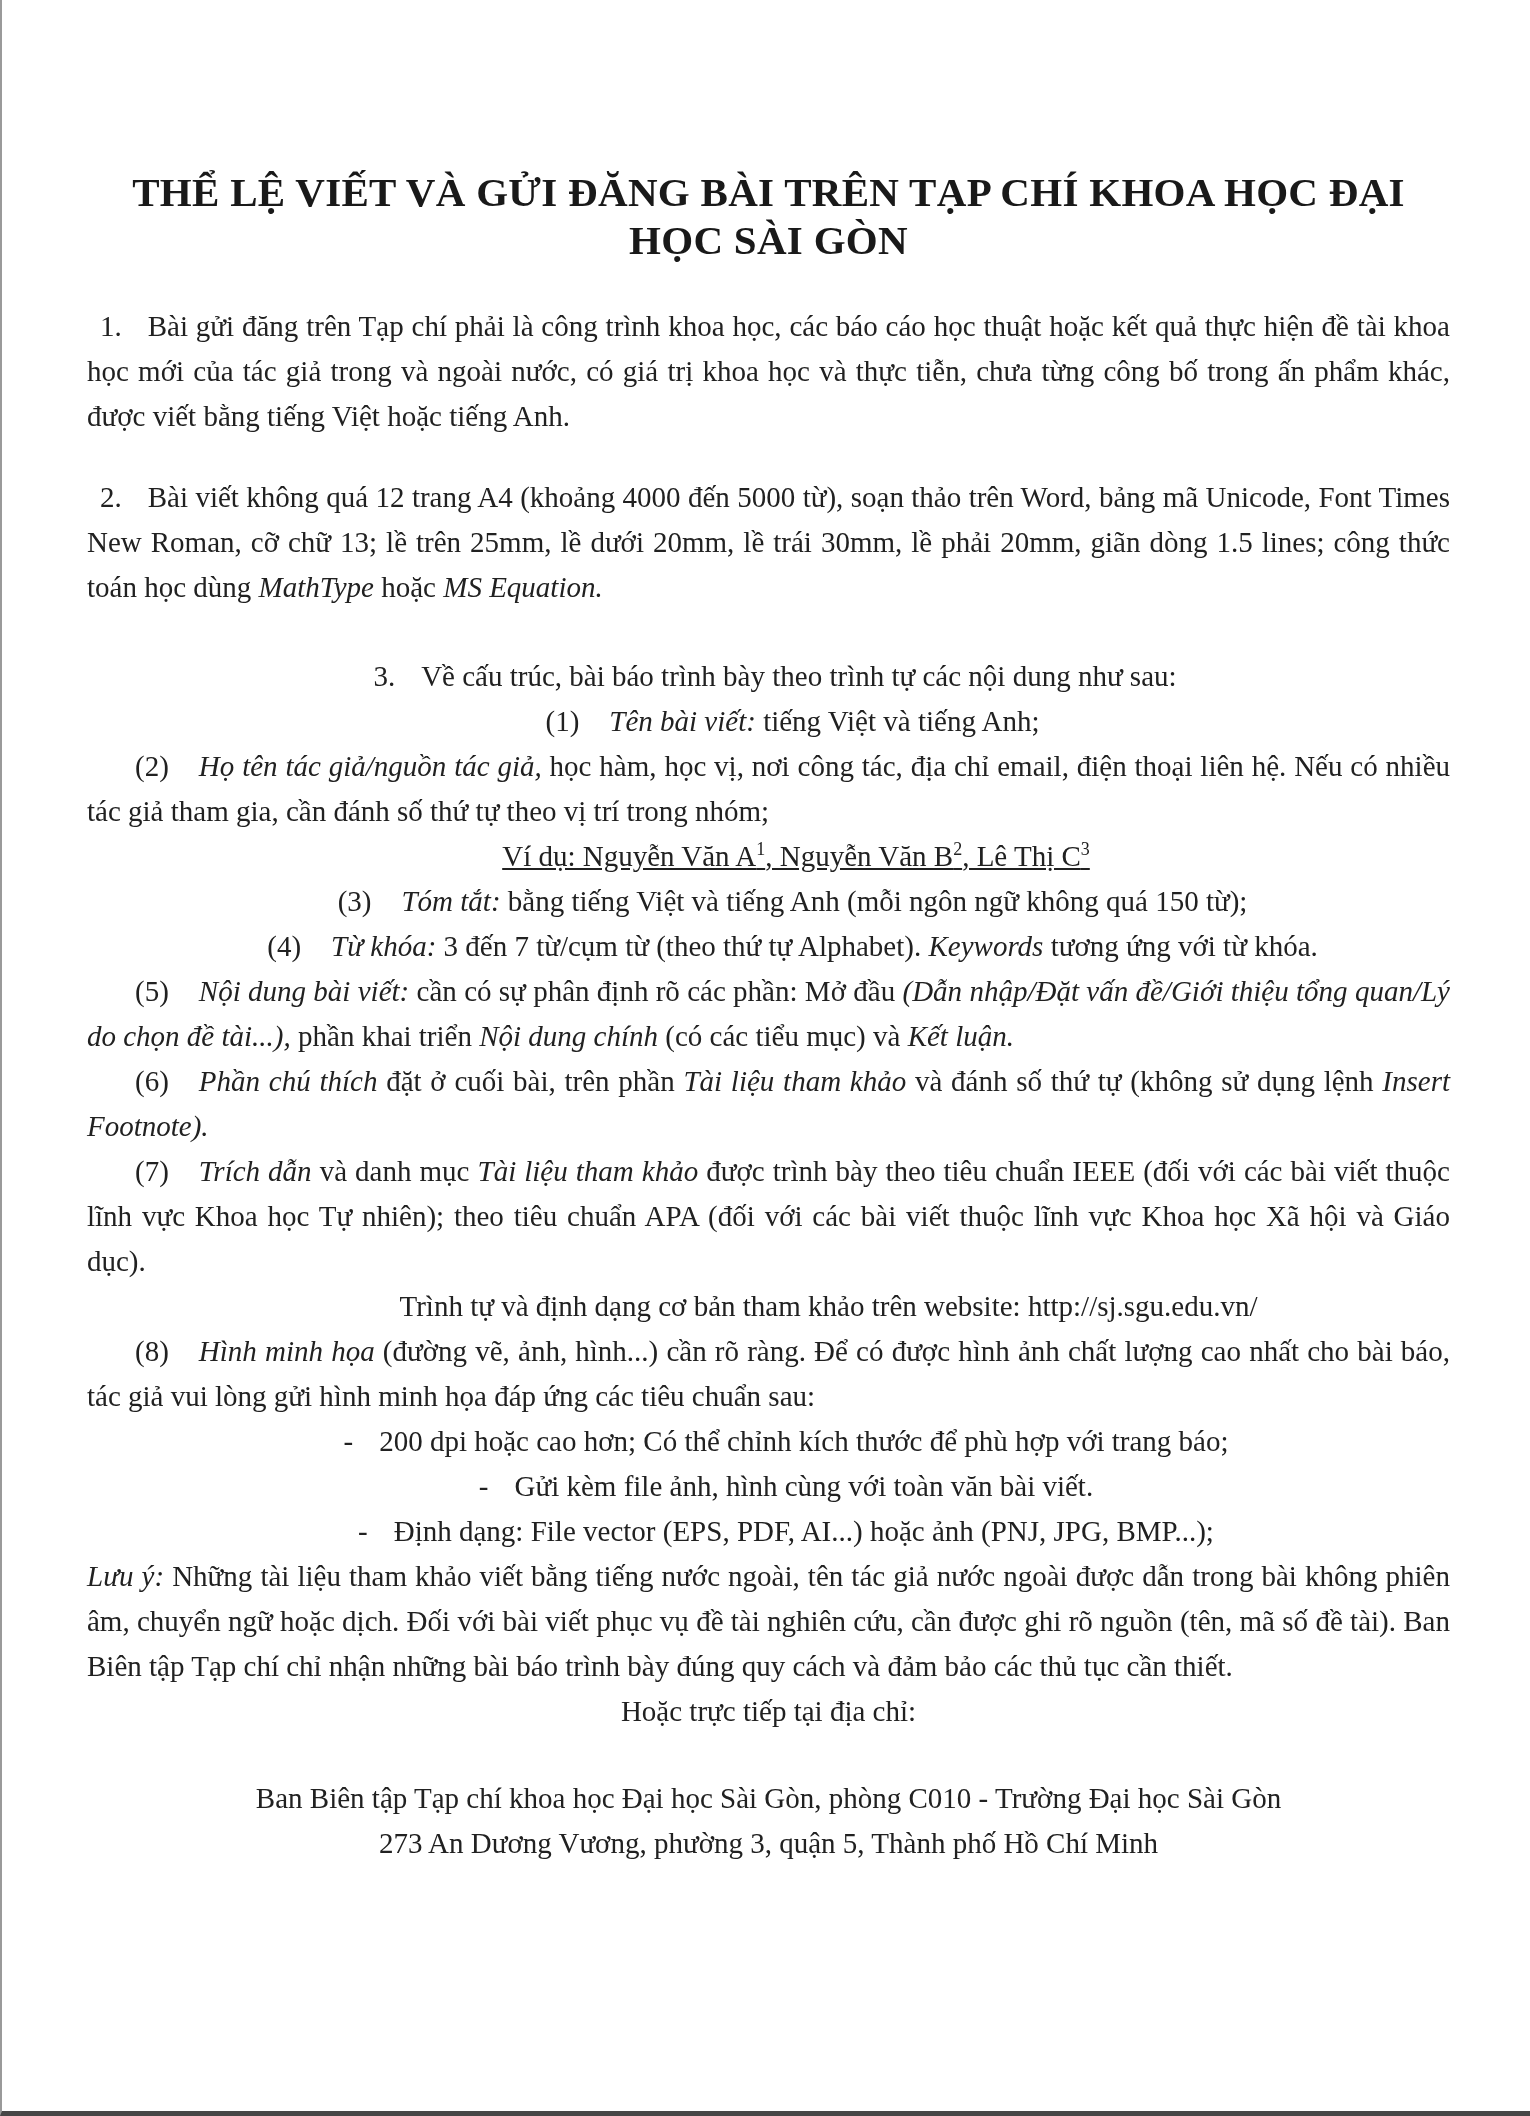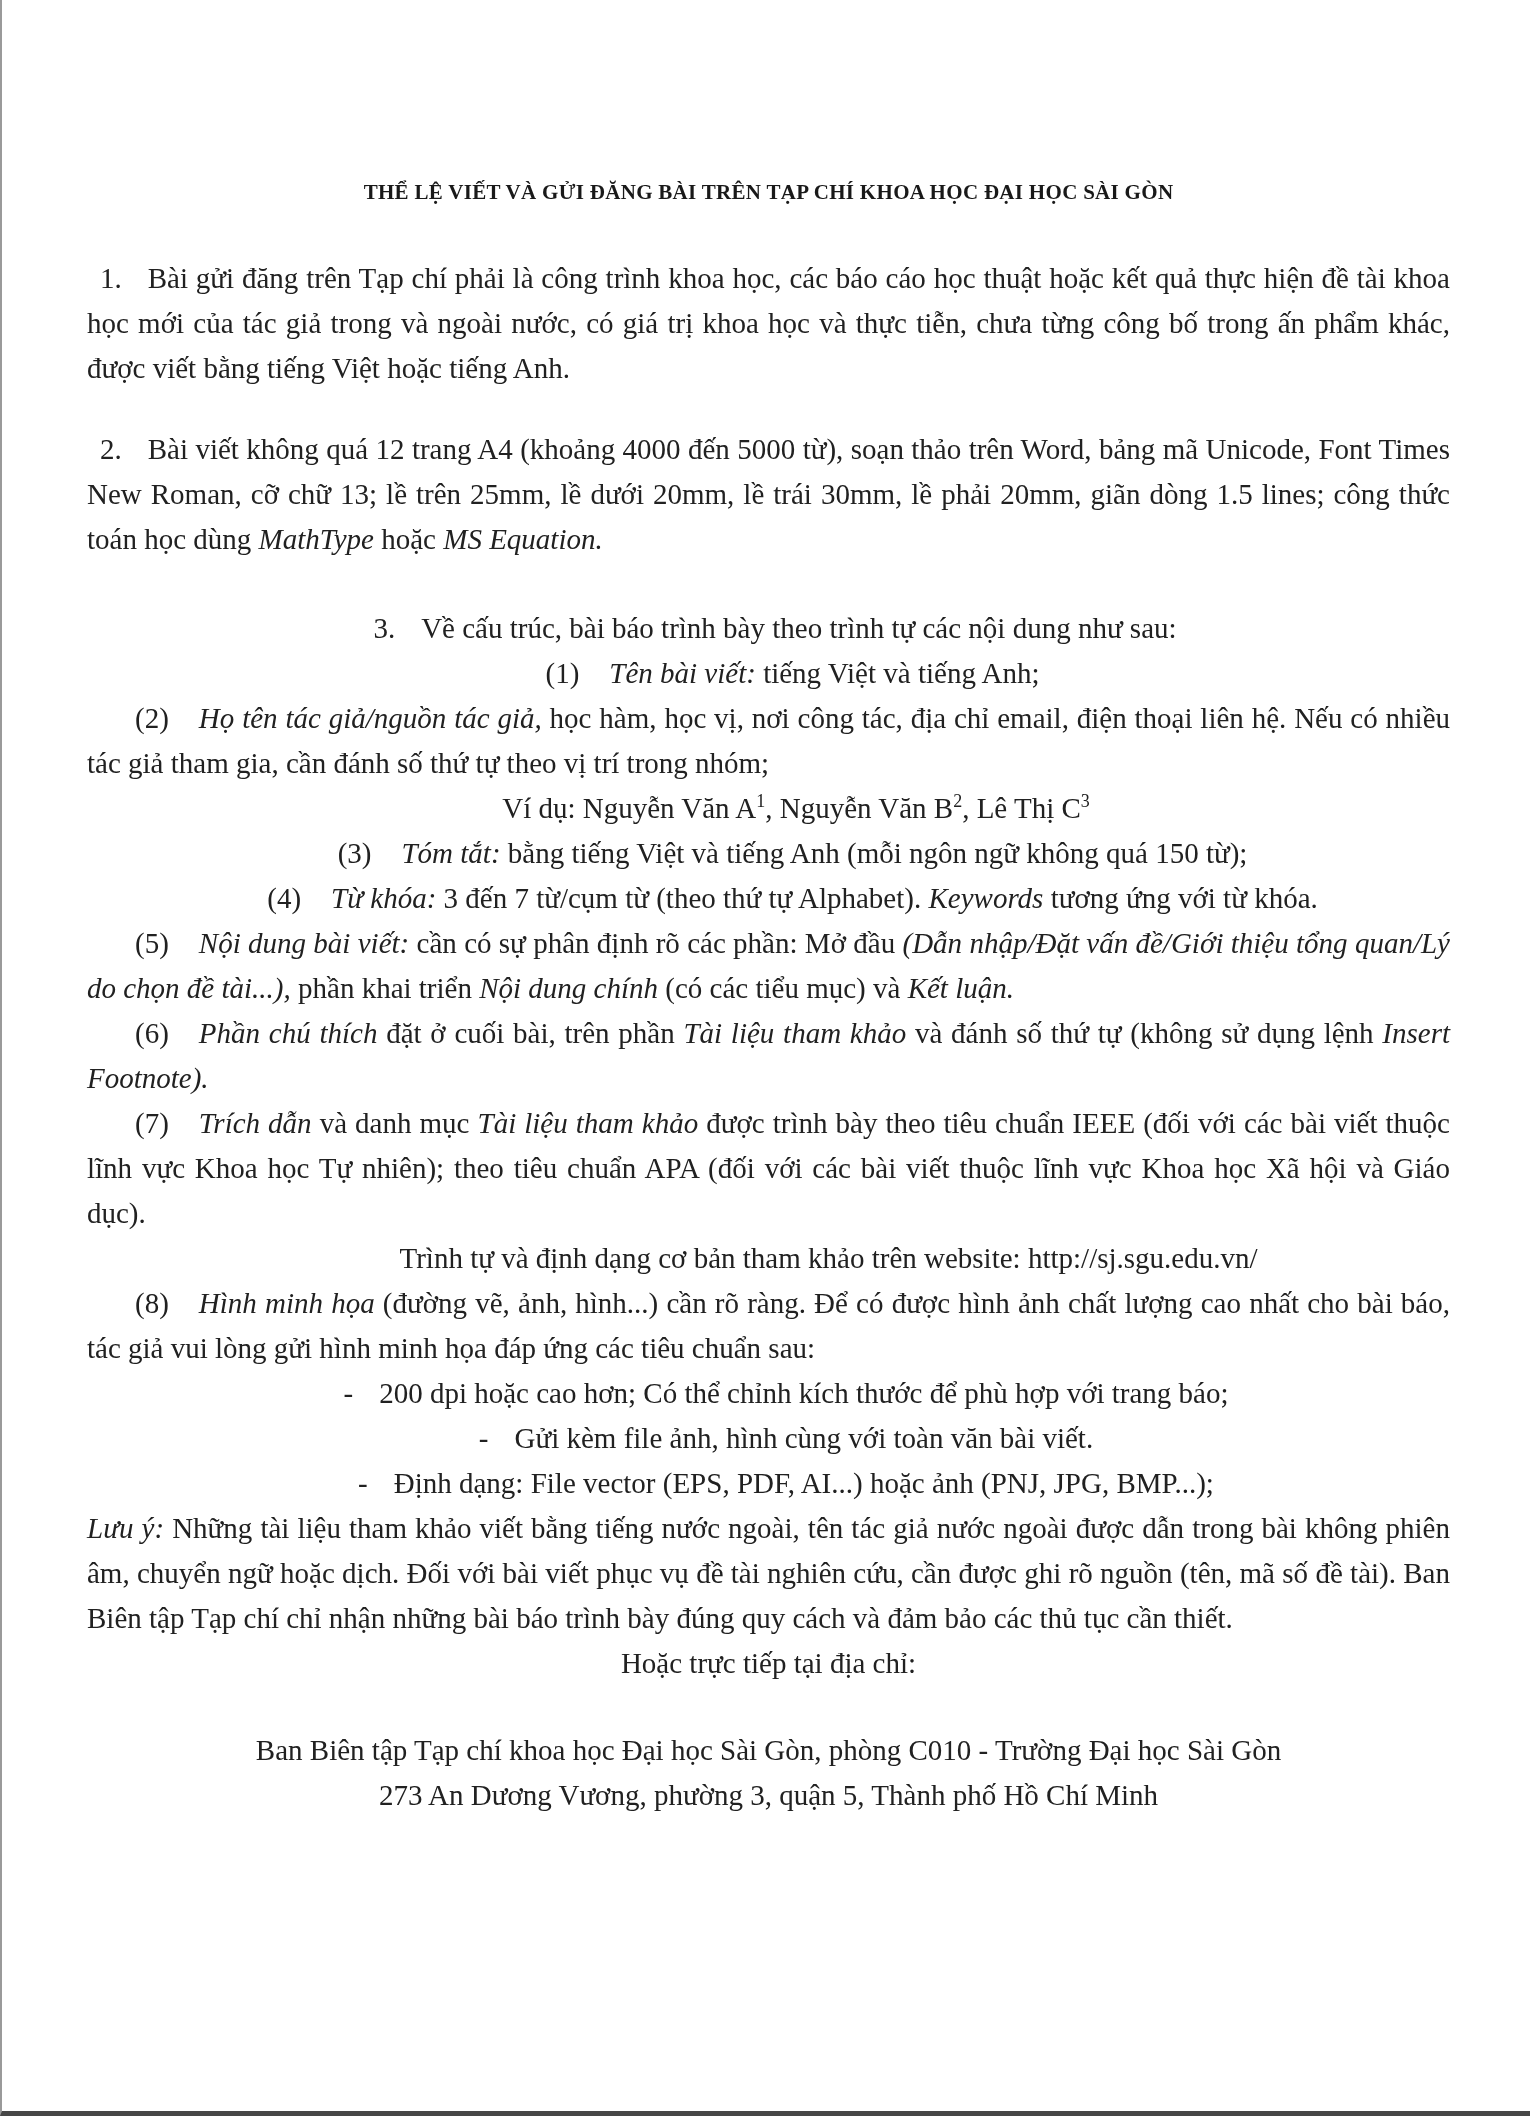--- a/index.html
+++ b/index.html
@@ -13,21 +13,21 @@
     overflow: hidden;
     font-family: "Liberation Serif", "DejaVu Serif", serif;
     font-size: 29px;
     line-height: 45px;
     color: #212121;
   }
   .page { padding: 168px 80px 0 85px; }
 
   .title {
     margin: 0 0 40px 0;
-    font-size: 21px;
+    font-size: 41px;
     line-height: 48px;
     font-weight: bold;
     text-align: center;
     color: #191919;
     letter-spacing: 0.3px;
   }
 
   p { margin: 0; text-align: center; }
   .justify { text-align: justify; }
 
@@ -36,21 +36,21 @@
   .mt-p3 { margin-top: 44px; }
   .mt-p4 { margin-top: 30px; }
 
   .sub { text-indent: 48px; }
 
   .tab { display: inline-block; }
   .tab-num { width: 26px; }
   .tab-sub { width: 30px; }
   .tab-dash { width: 26px; }
 
-  .example { margin-left: 55px; }
+  .example { margin-left: 55px; text-decoration: underline; }
   .website { margin-left: 120px; }
   .dash { margin-left: 35px; }
 
   .it { font-style: italic; }
   .sup { font-size: 0.62em; vertical-align: super; line-height: 0; }
 
   .address { margin-top: 42px; text-align: center; }
 </style>
 </head>
 <body>

